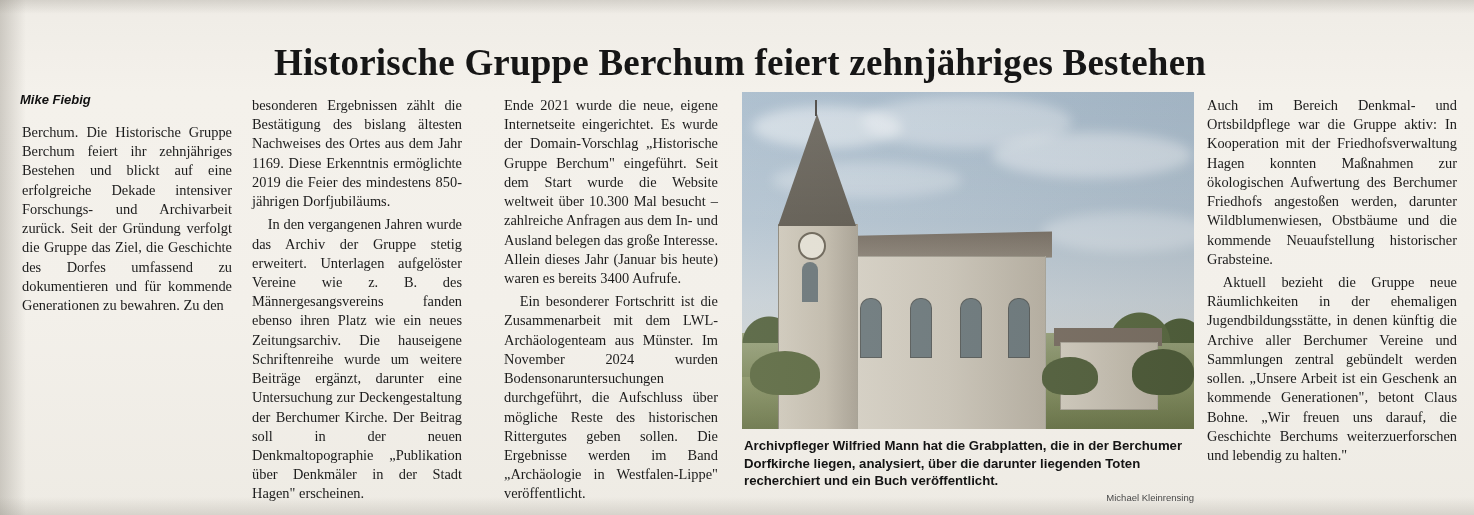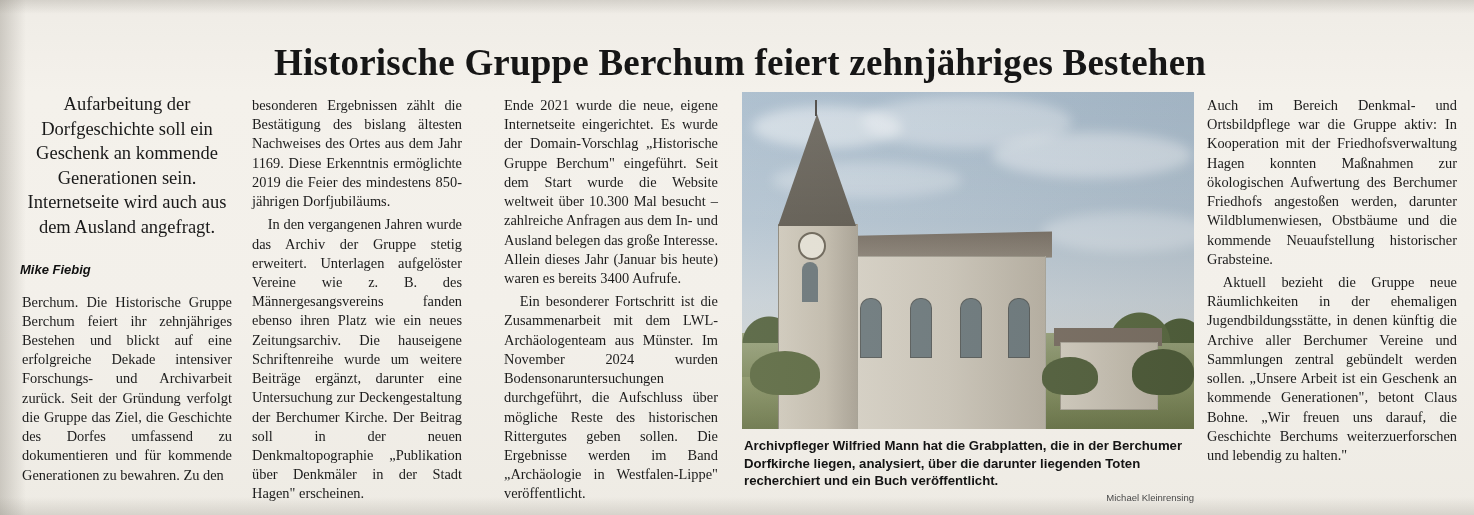--- a/index.html
+++ b/index.html
@@ -325,21 +325,20 @@
   <div class="scan-shadow-left"></div>
   <div class="scan-shadow-top"></div>
   <div class="scan-shadow-bottom"></div>
 
   <h1 class="headline">Historische Gruppe Berchum feiert zehnjähriges Bestehen</h1>
   <div class="ghost-text"></div>
 
   <div class="columns">
 
     <div class="col col-1">
-      <p class="lead">Aufarbeitung der Dorfgeschichte soll ein Geschenk an kommende Generationen sein. Internetseite wird auch aus dem Ausland angefragt.</p>
       <p class="byline">Mike Fiebig</p>
       <p class="body-text italic-lead">Berchum. Die Historische Gruppe Berchum feiert ihr zehnjähriges Bestehen und blickt auf eine erfolgreiche Dekade intensiver Forschungs- und Archivarbeit zurück. Seit der Gründung verfolgt die Gruppe das Ziel, die Geschichte des Dorfes umfassend zu dokumentieren und für kommende Generationen zu bewahren. Zu den</p>
     </div>
 
     <div class="col col-2">
       <p class="body-text">besonderen Ergebnissen zählt die Bestätigung des bislang ältesten Nachweises des Ortes aus dem Jahr 1169. Diese Erkenntnis ermöglichte 2019 die Feier des mindestens 850-jährigen Dorfjubiläums.</p>
       <p class="body-text">In den vergangenen Jahren wurde das Archiv der Gruppe stetig erweitert. Unterlagen aufgelöster Vereine wie z. B. des Männergesangsvereins fanden ebenso ihren Platz wie ein neues Zeitungsarchiv. Die hauseigene Schriftenreihe wurde um weitere Beiträge ergänzt, darunter eine Untersuchung zur Deckengestaltung der Berchumer Kirche. Der Beitrag soll in der neuen Denkmaltopographie „Publikation über Denkmäler in der Stadt Hagen" erscheinen.</p>
     </div>
 
     <div class="col col-3">

